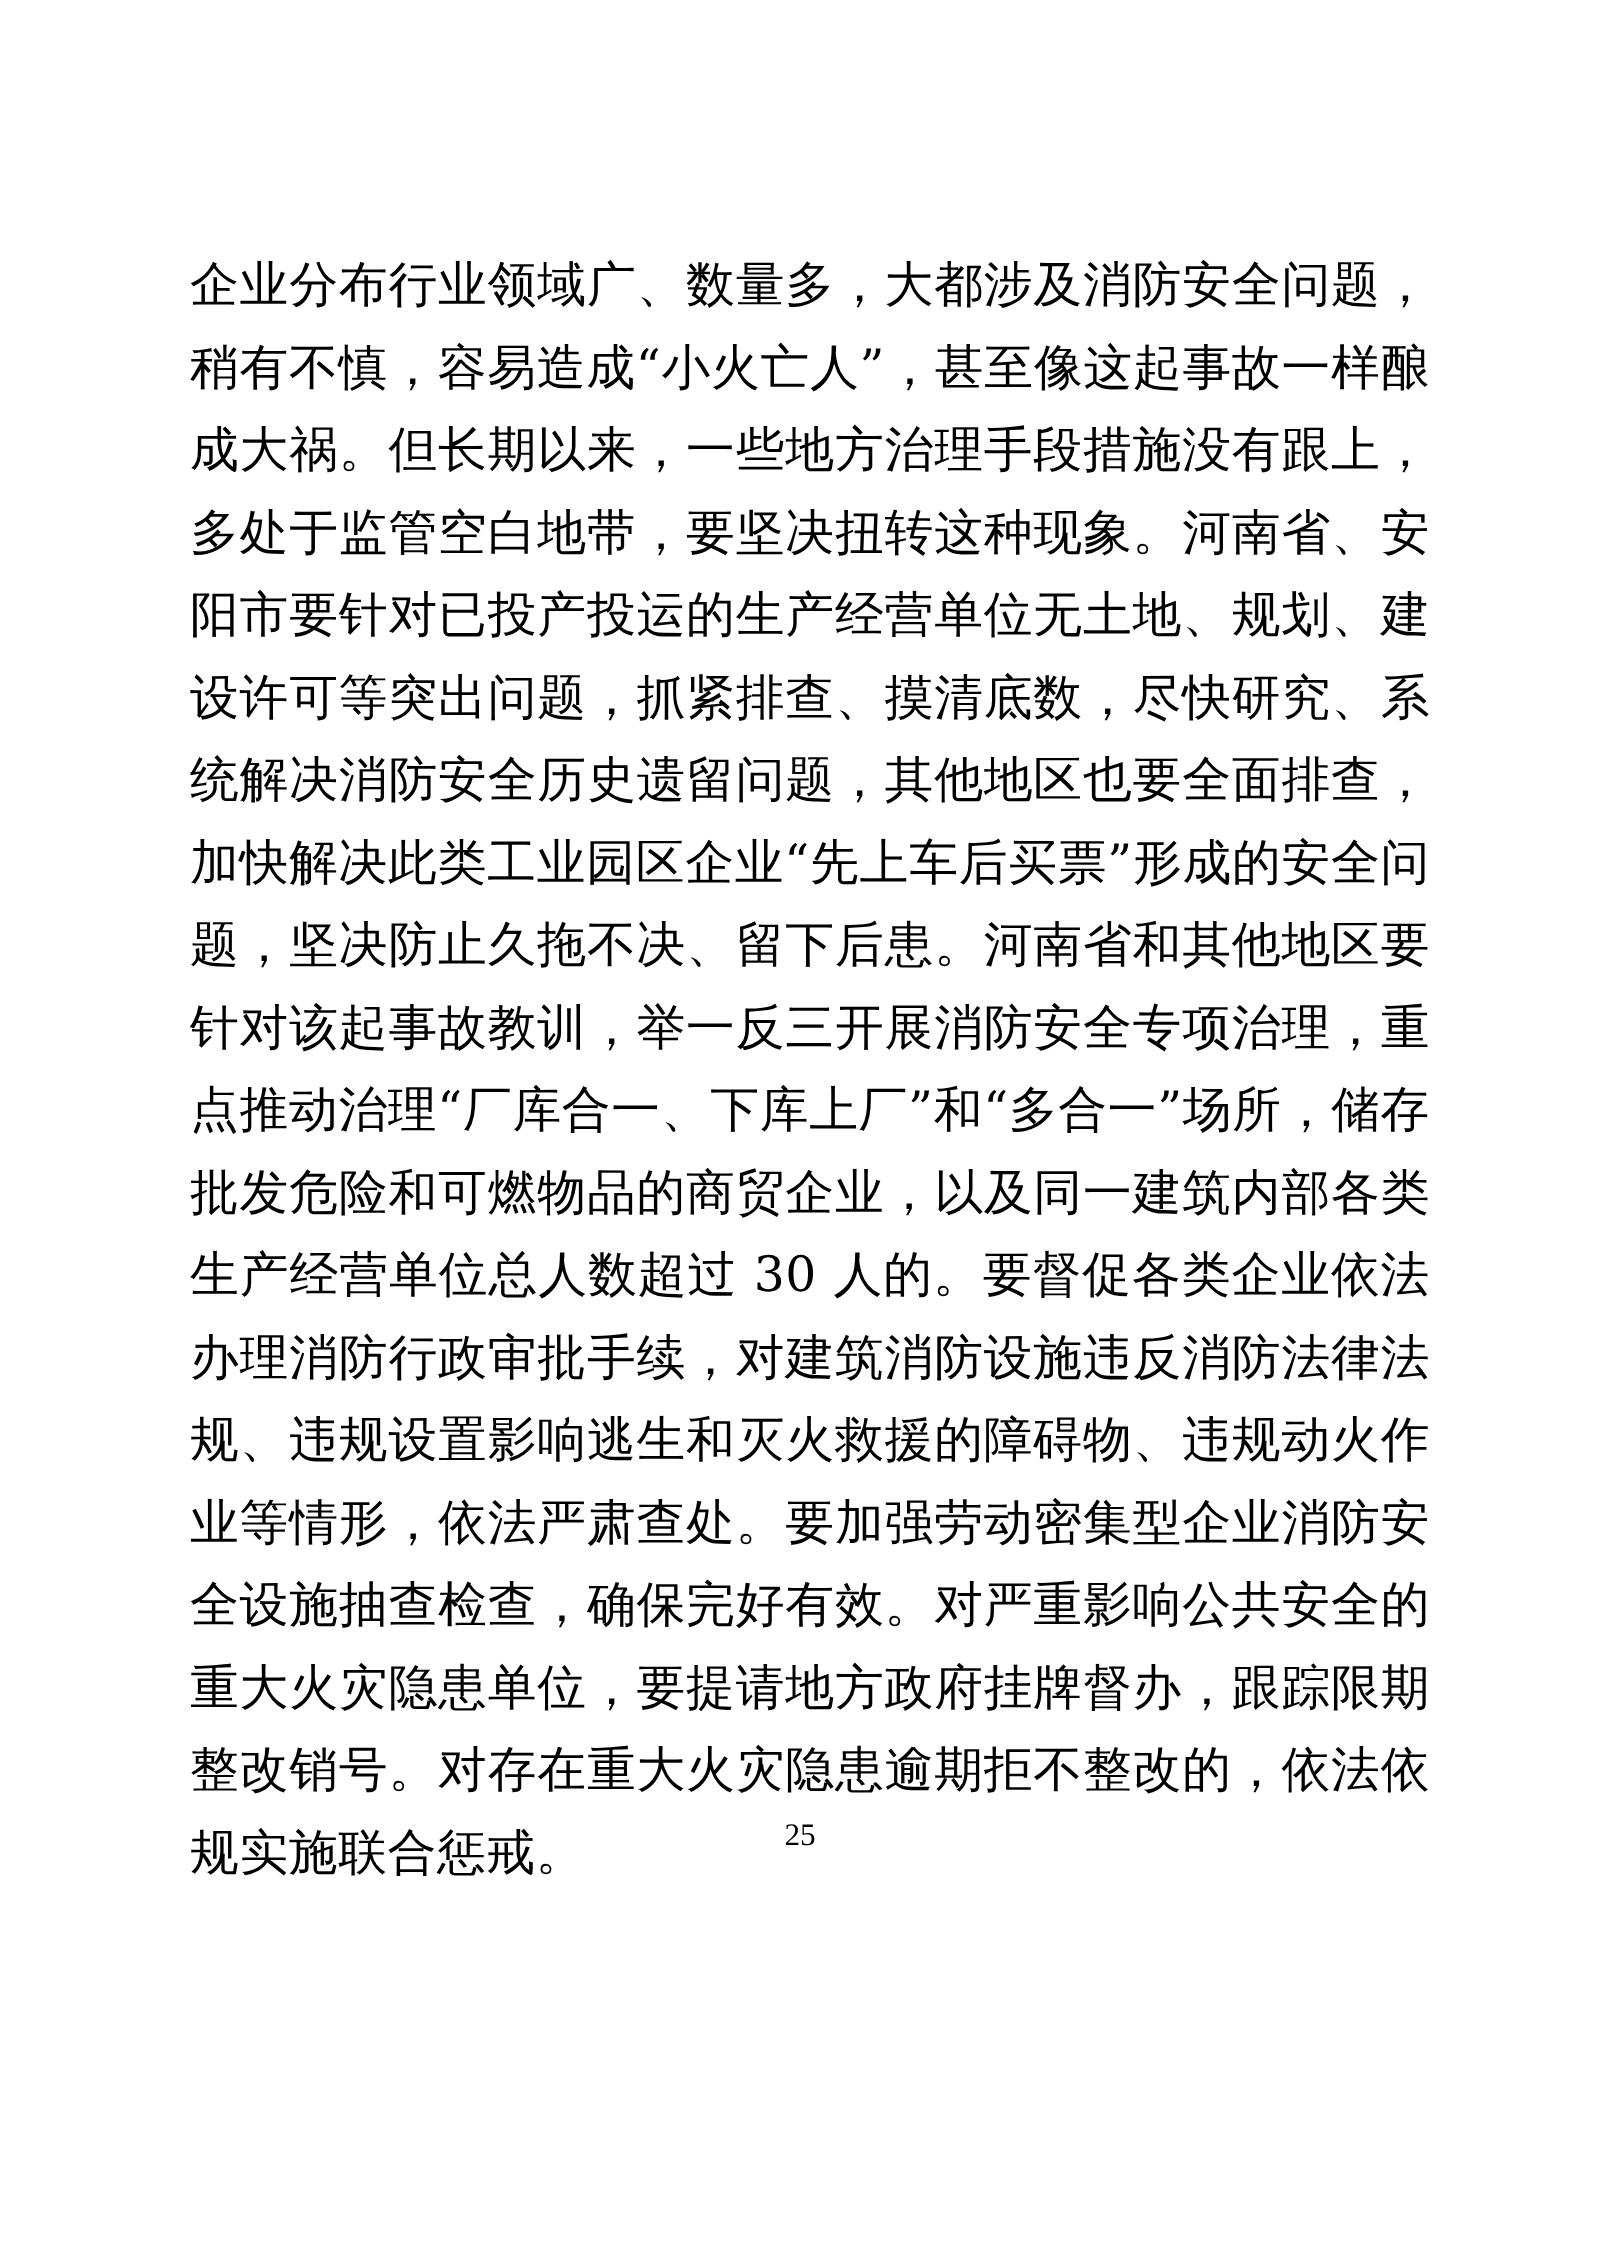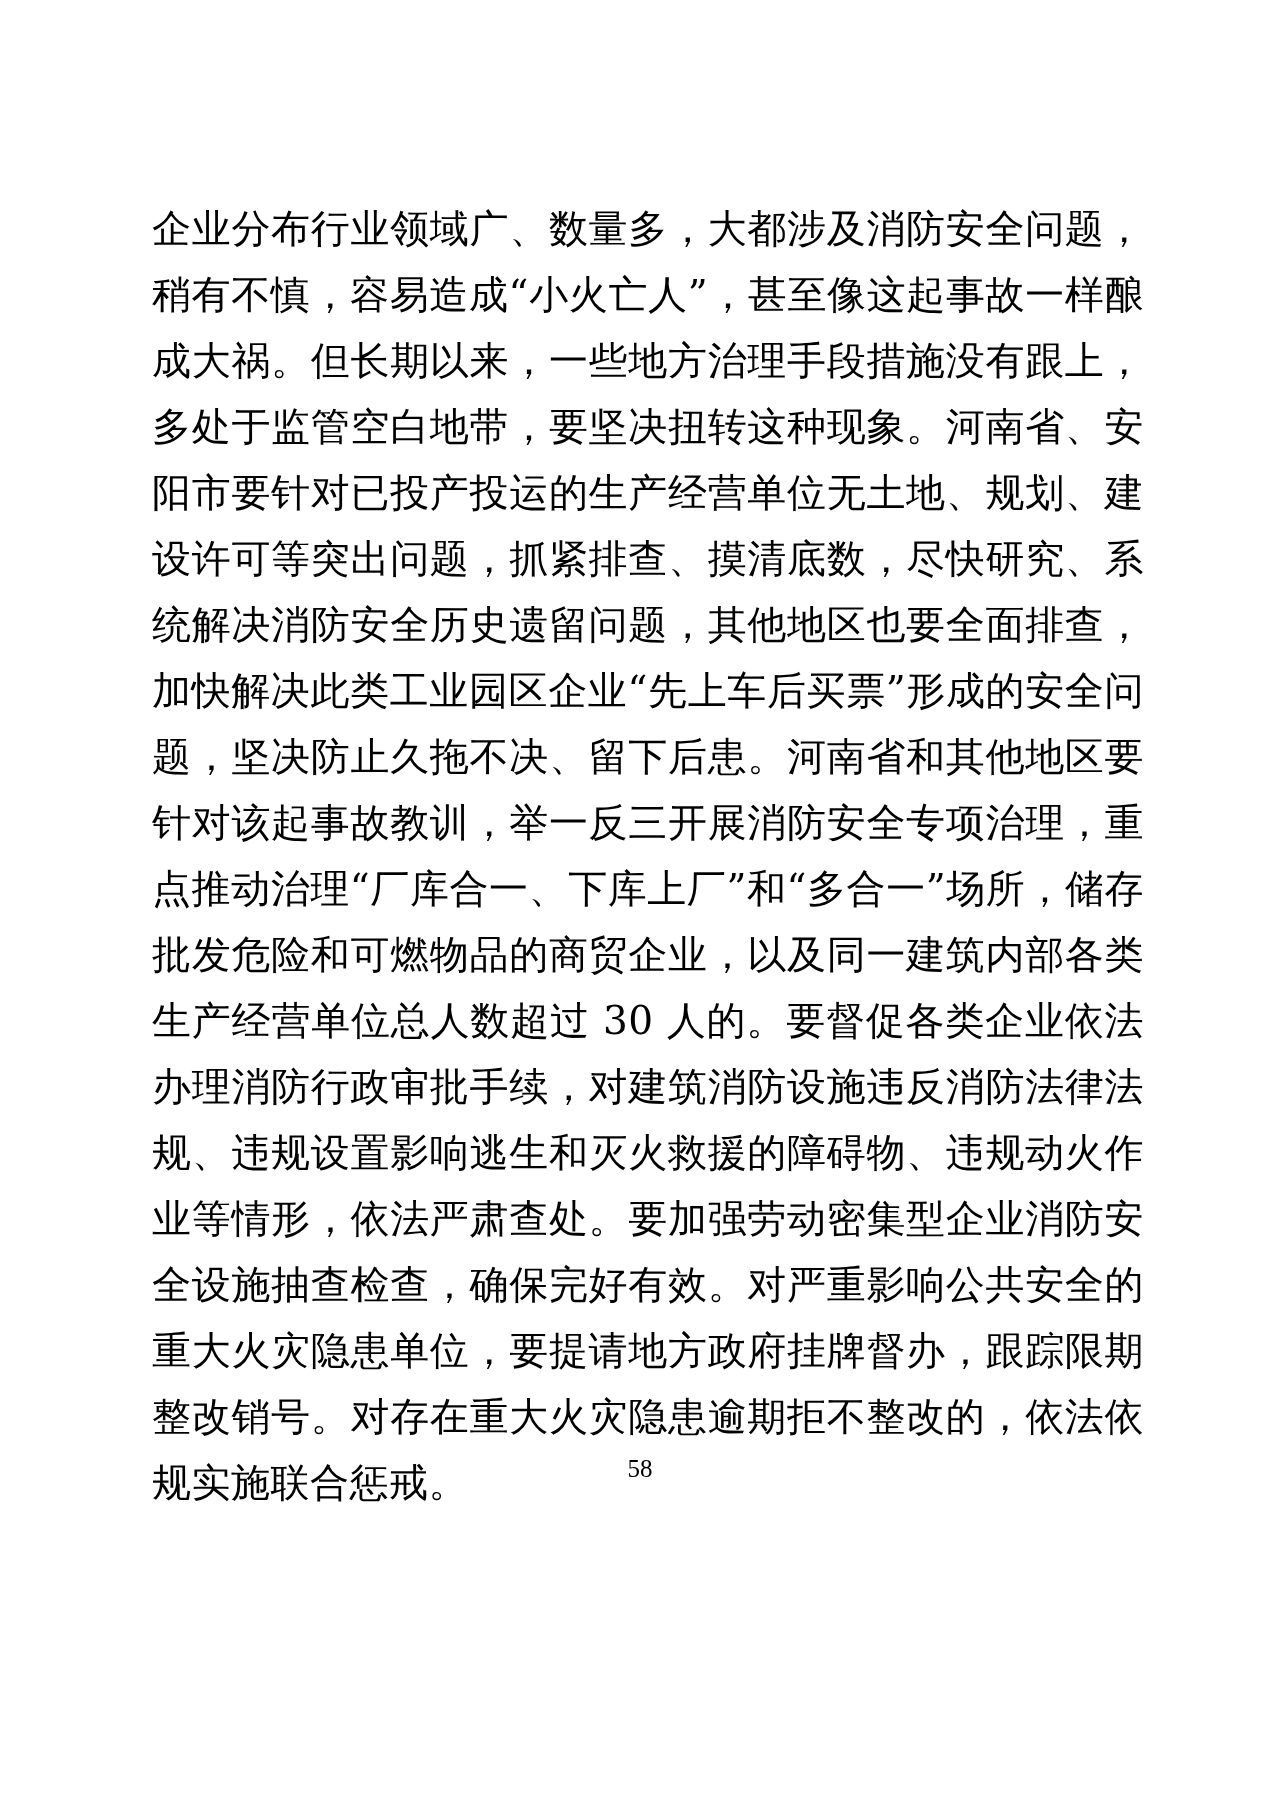--- a/index.html
+++ b/index.html
@@ -54,15 +54,15 @@
 </style>
 </head>
 <body>
 
 <div class="page">
 
   <div class="body-block">
     <p class="para">企业分布行业领域广、数量多，大都涉及消防安全问题，稍有不慎，容易造成“小火亡人”，甚至像这起事故一样酿成大祸。但长期以来，一些地方治理手段措施没有跟上，多处于监管空白地带，要坚决扭转这种现象。河南省、安阳市要针对已投产投运的生产经营单位无土地、规划、建设许可等突出问题，抓紧排查、摸清底数，尽快研究、系统解决消防安全历史遗留问题，其他地区也要全面排查，加快解决此类工业园区企业“先上车后买票”形成的安全问题，坚决防止久拖不决、留下后患。河南省和其他地区要针对该起事故教训，举一反三开展消防安全专项治理，重点推动治理“厂库合一、下库上厂”和“多合一”场所，储存批发危险和可燃物品的商贸企业，以及同一建筑内部各类生产经营单位总人数超过 30 人的。要督促各类企业依法办理消防行政审批手续，对建筑消防设施违反消防法律法规、违规设置影响逃生和灭火救援的障碍物、违规动火作业等情形，依法严肃查处。要加强劳动密集型企业消防安全设施抽查检查，确保完好有效。对严重影响公共安全的重大火灾隐患单位，要提请地方政府挂牌督办，跟踪限期整改销号。对存在重大火灾隐患逾期拒不整改的，依法依规实施联合惩戒。</p>
   </div>
 
-  <div class="page-number">58</div>
+  <div class="page-number">25</div>
 
 </div>
 
 </body></html>

